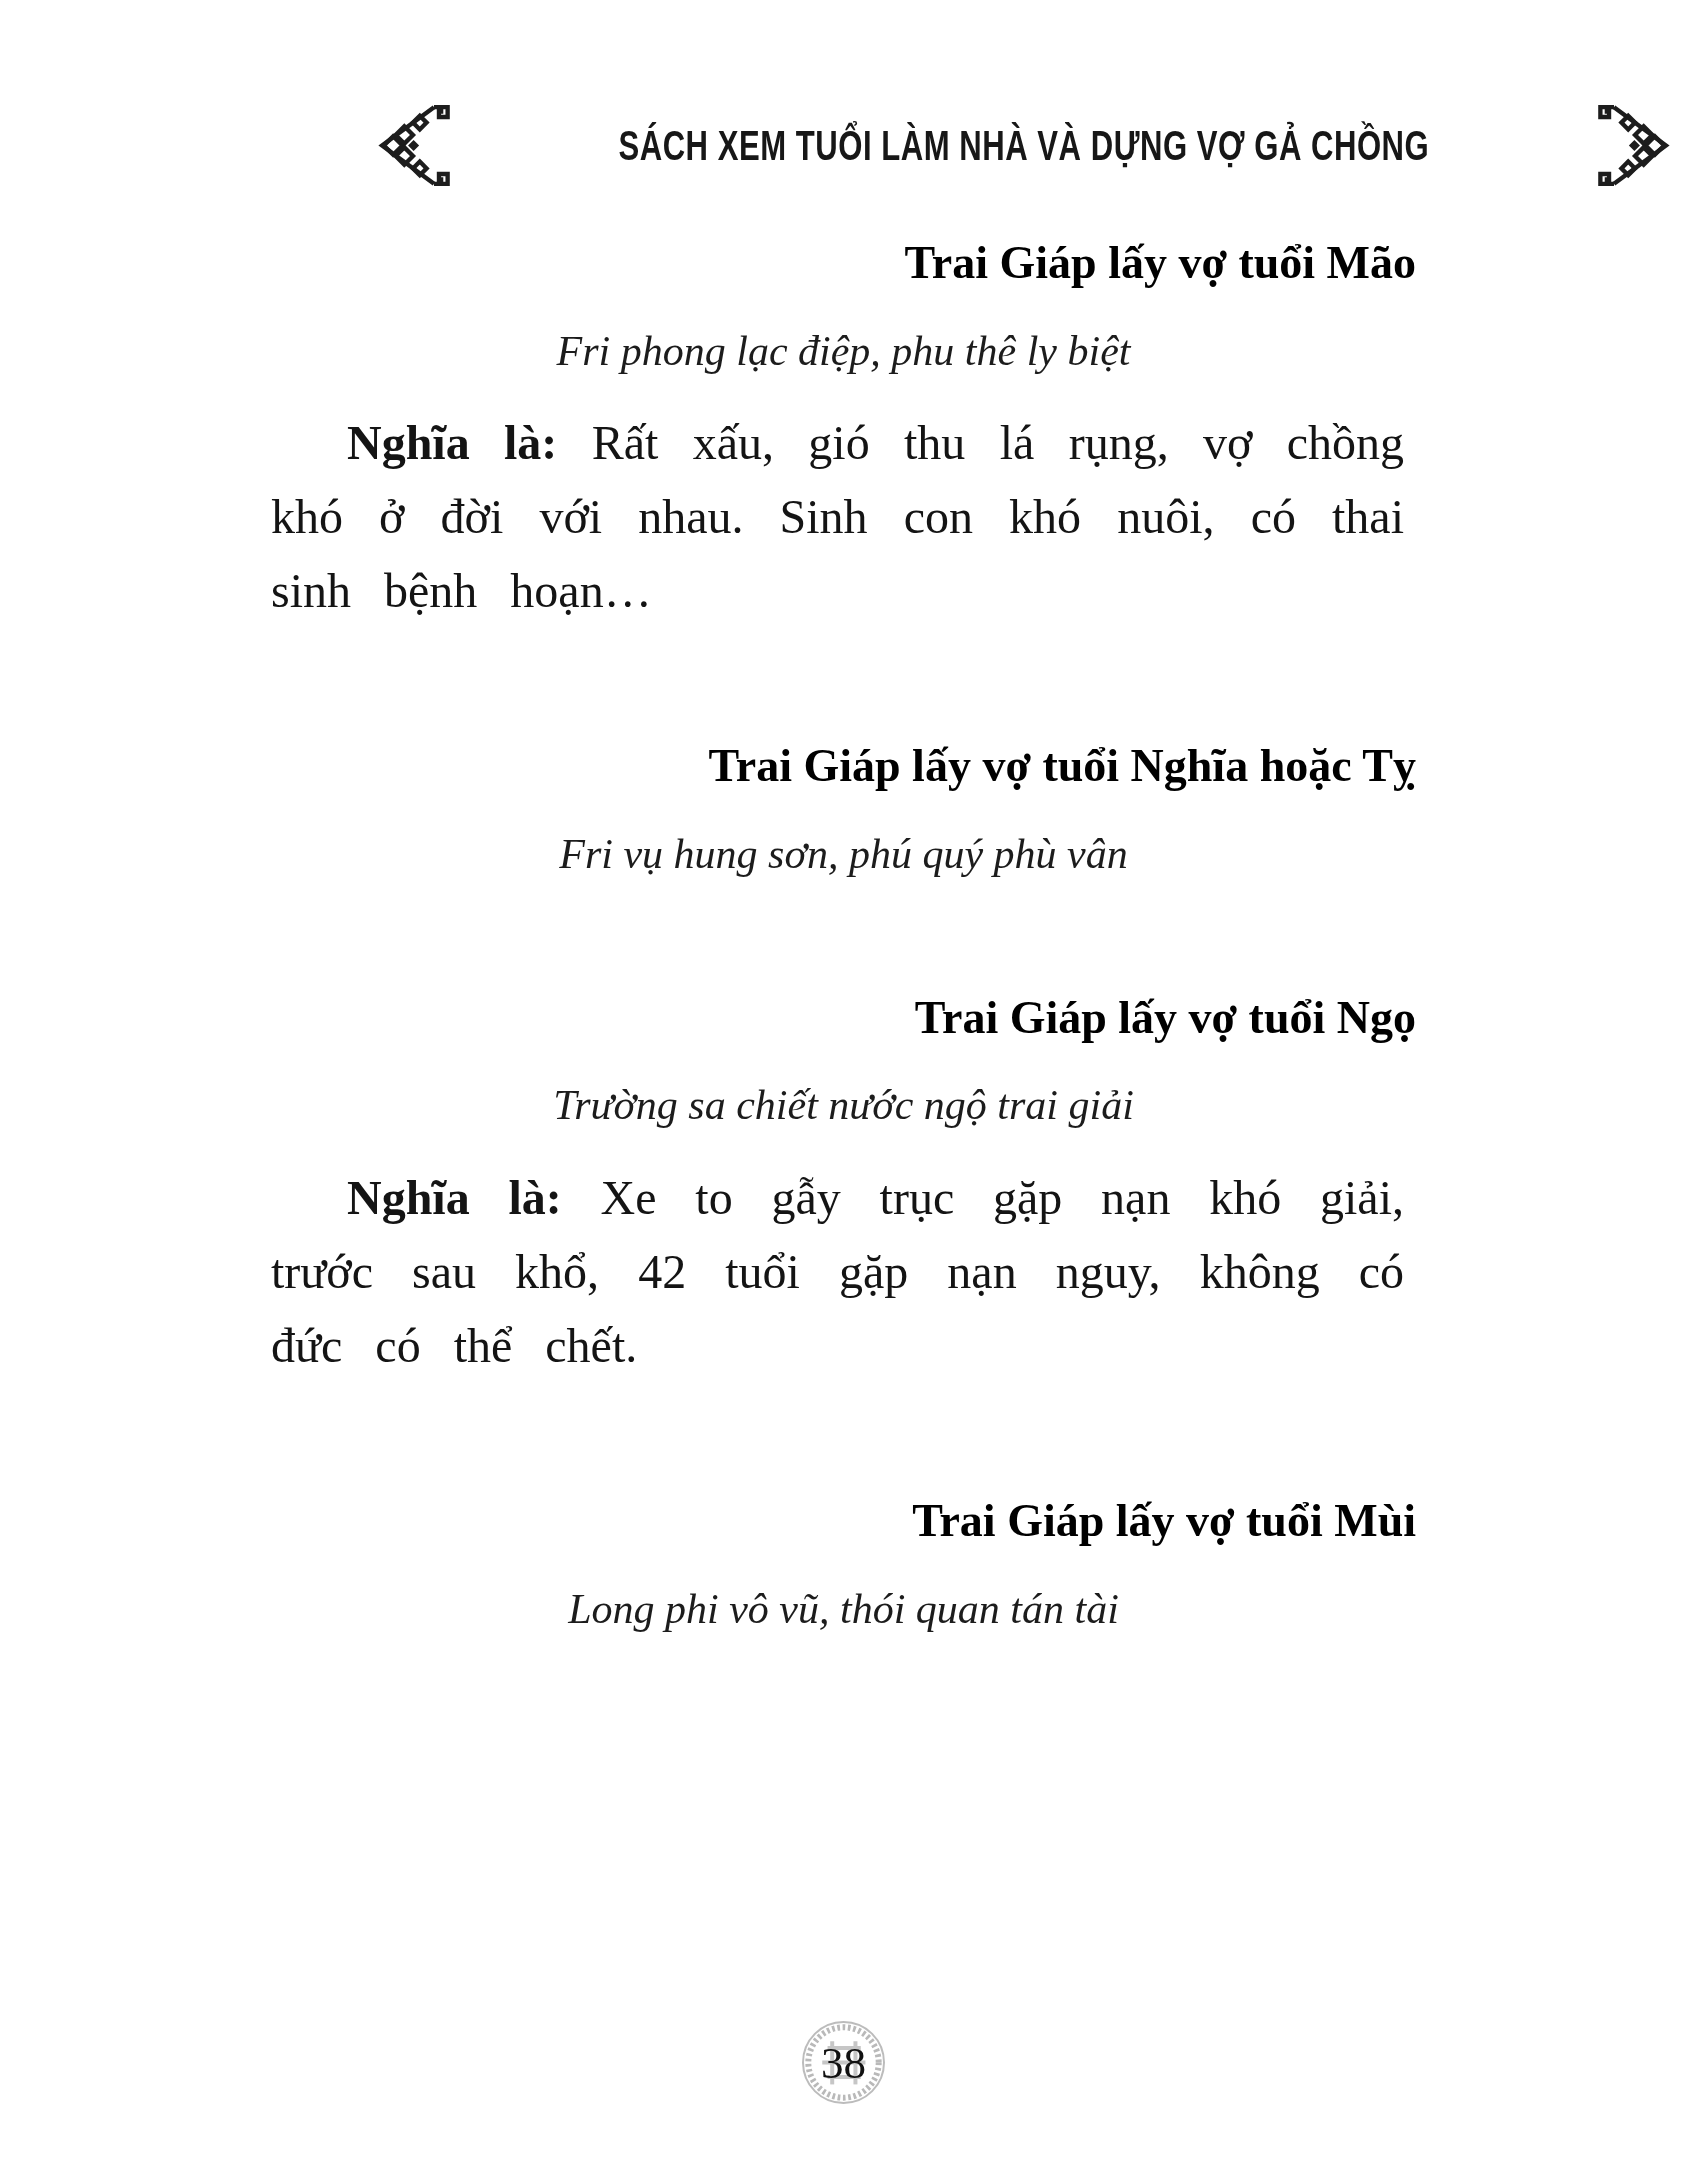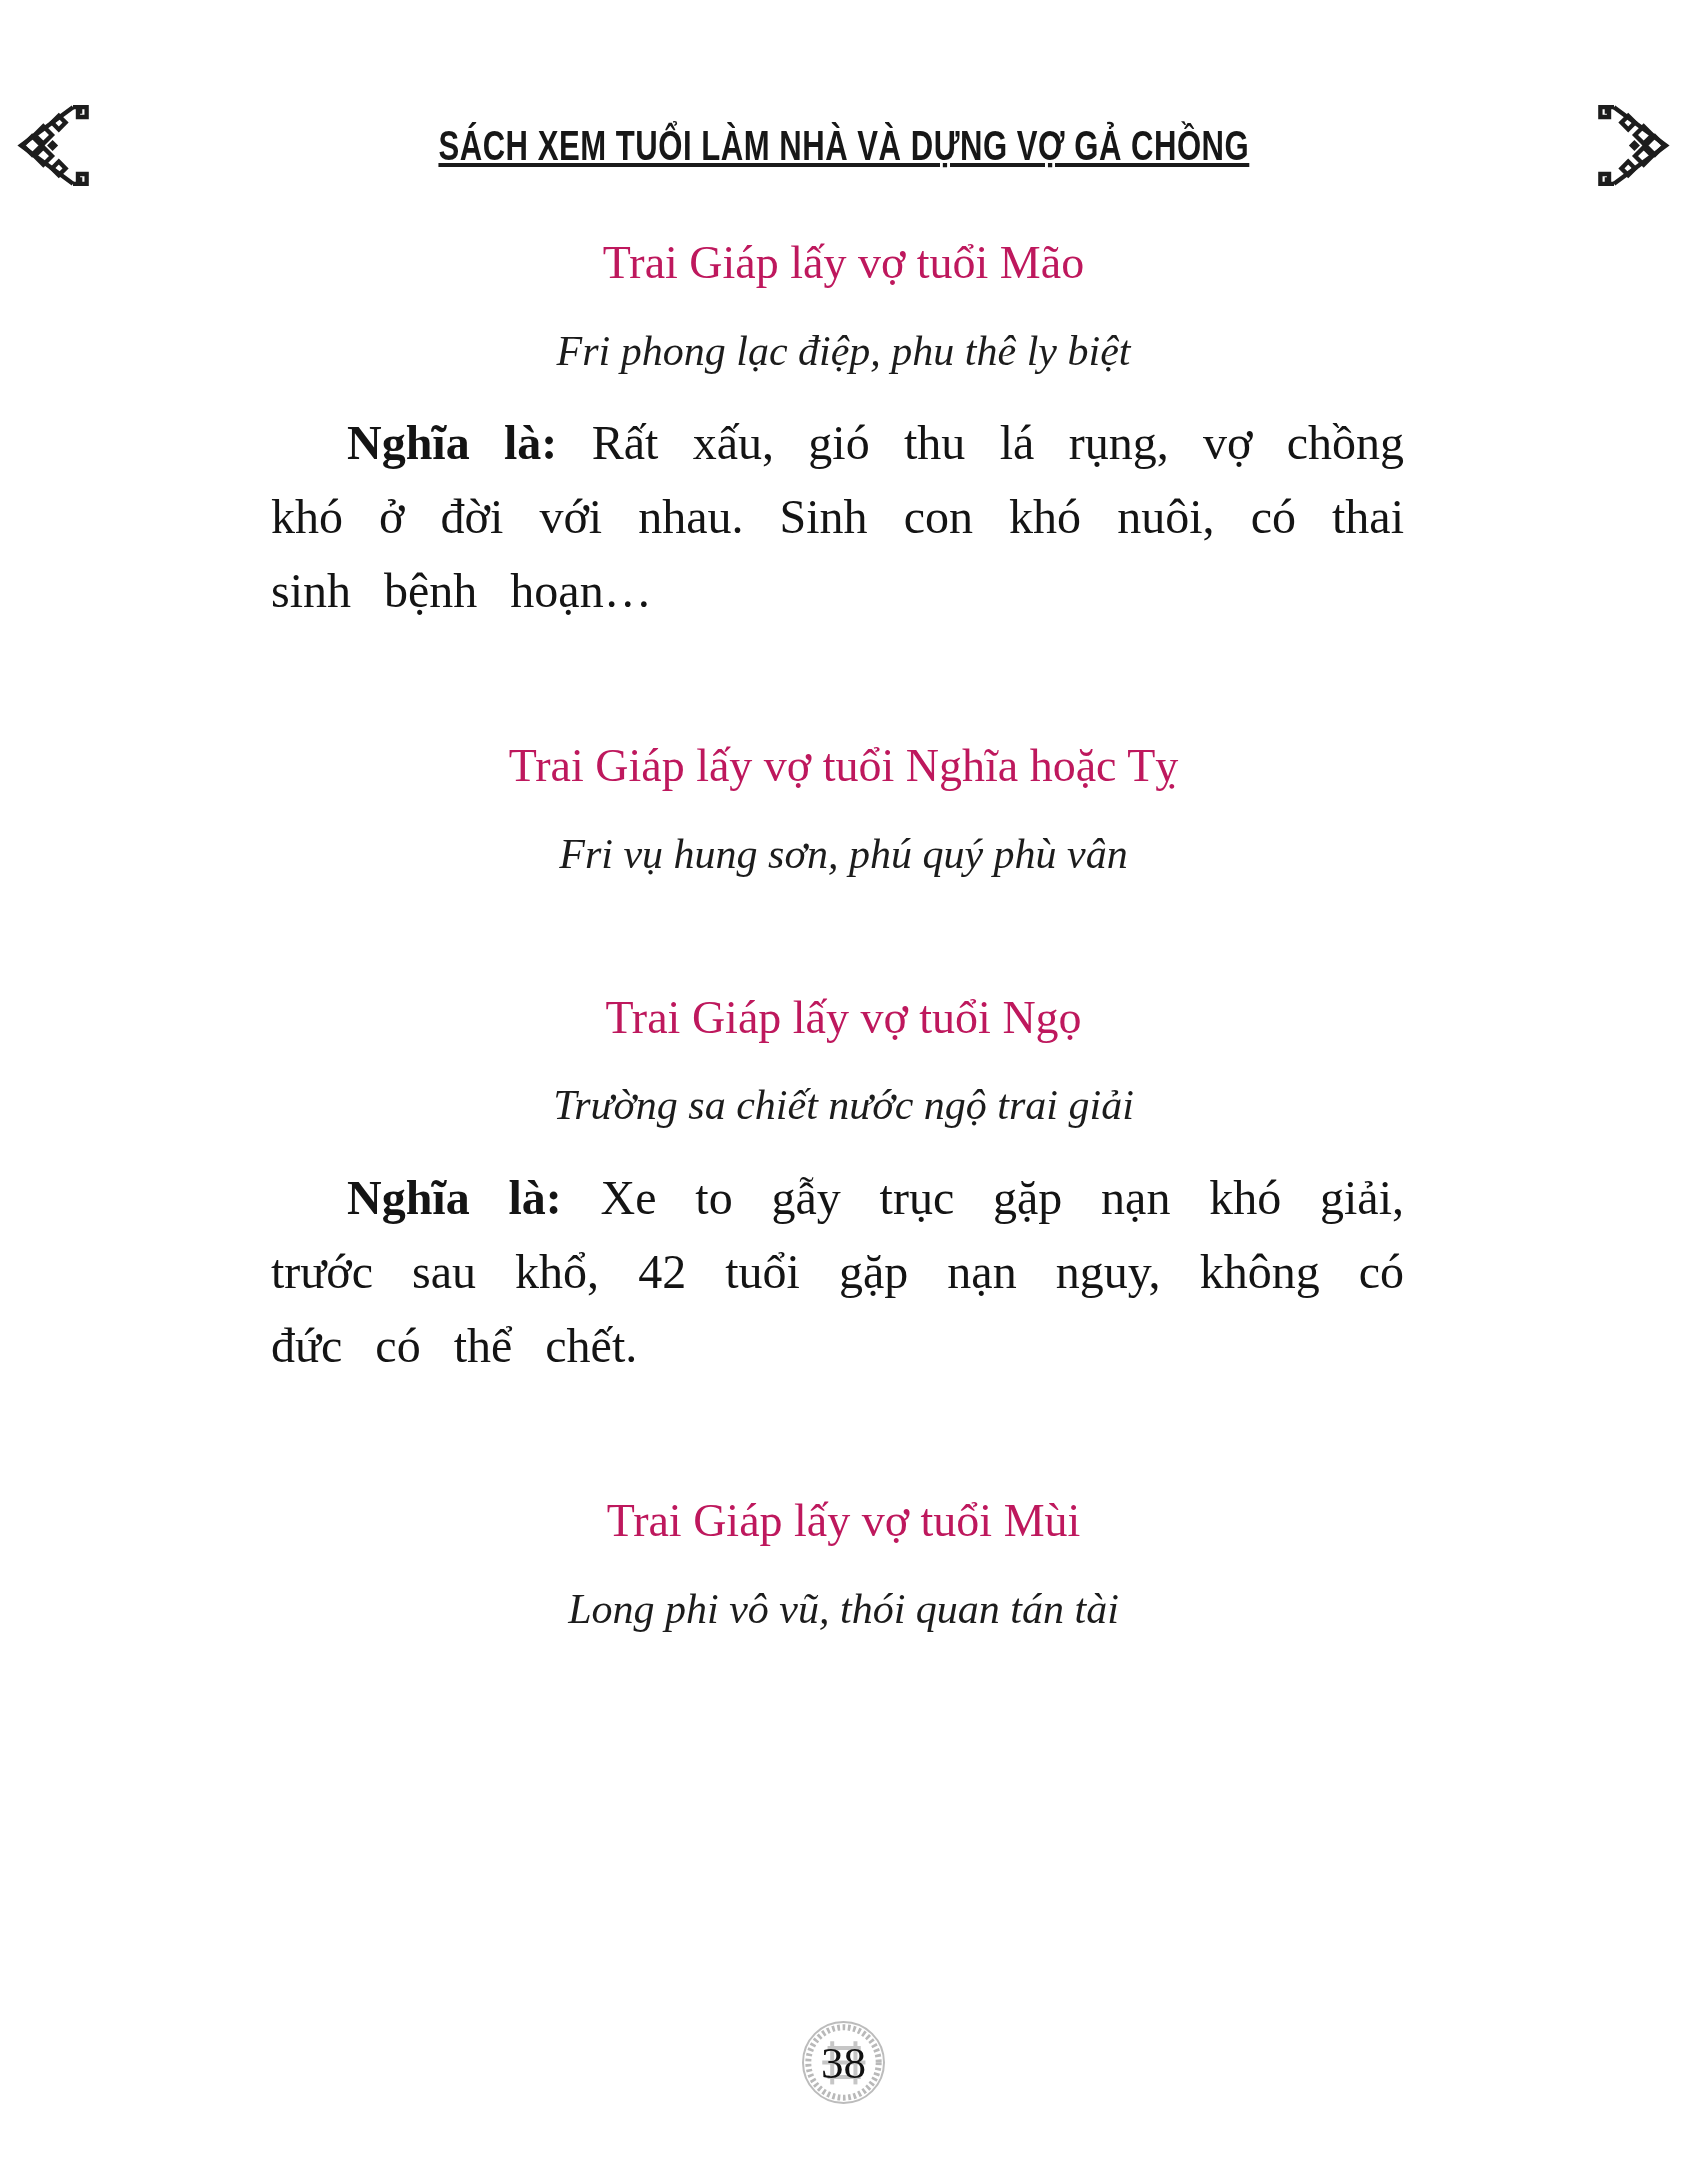--- a/index.html
+++ b/index.html
@@ -19,45 +19,44 @@
   .content {
     width: 1145px;
     margin: 0 auto;
   }
   
   .page-header {
     margin-top: 99px;
     height: 93px;
     display: flex;
     align-items: center;
-    justify-content: space-between;
-    gap: 28px;
-    text-decoration: underline;
+    justify-content: flex-end;
+    gap: 16px;
   }
   .book-title {
     display: inline-block;
     font-family: "Liberation Sans", "DejaVu Sans", sans-serif;
     font-weight: bold;
     font-size: 42px;
     letter-spacing: 0.7px;
     transform: scaleX(0.74);
     transform-origin: center;
     white-space: nowrap;
     color: #171717;
   }
   .ornament { flex: 0 0 auto; }
   .ornament.right { transform: scaleX(-1); }
   
   .section-heading {
     margin: 112px 0 0 0;
     font-size: 46px;
-    font-weight: normal;
-    text-align: center;
+    font-weight: bold;
+    text-align: right;
     line-height: 1.15;
-    color: #be185d;
+    color: #000000;
   }
   .section-heading.first { margin-top: 45px; }
   .section-verse {
     margin: 36px 0 0 0;
     font-size: 42px;
     font-style: italic;
     text-align: center;
     line-height: 1.2;
     color: #1c1c1c;
   }

